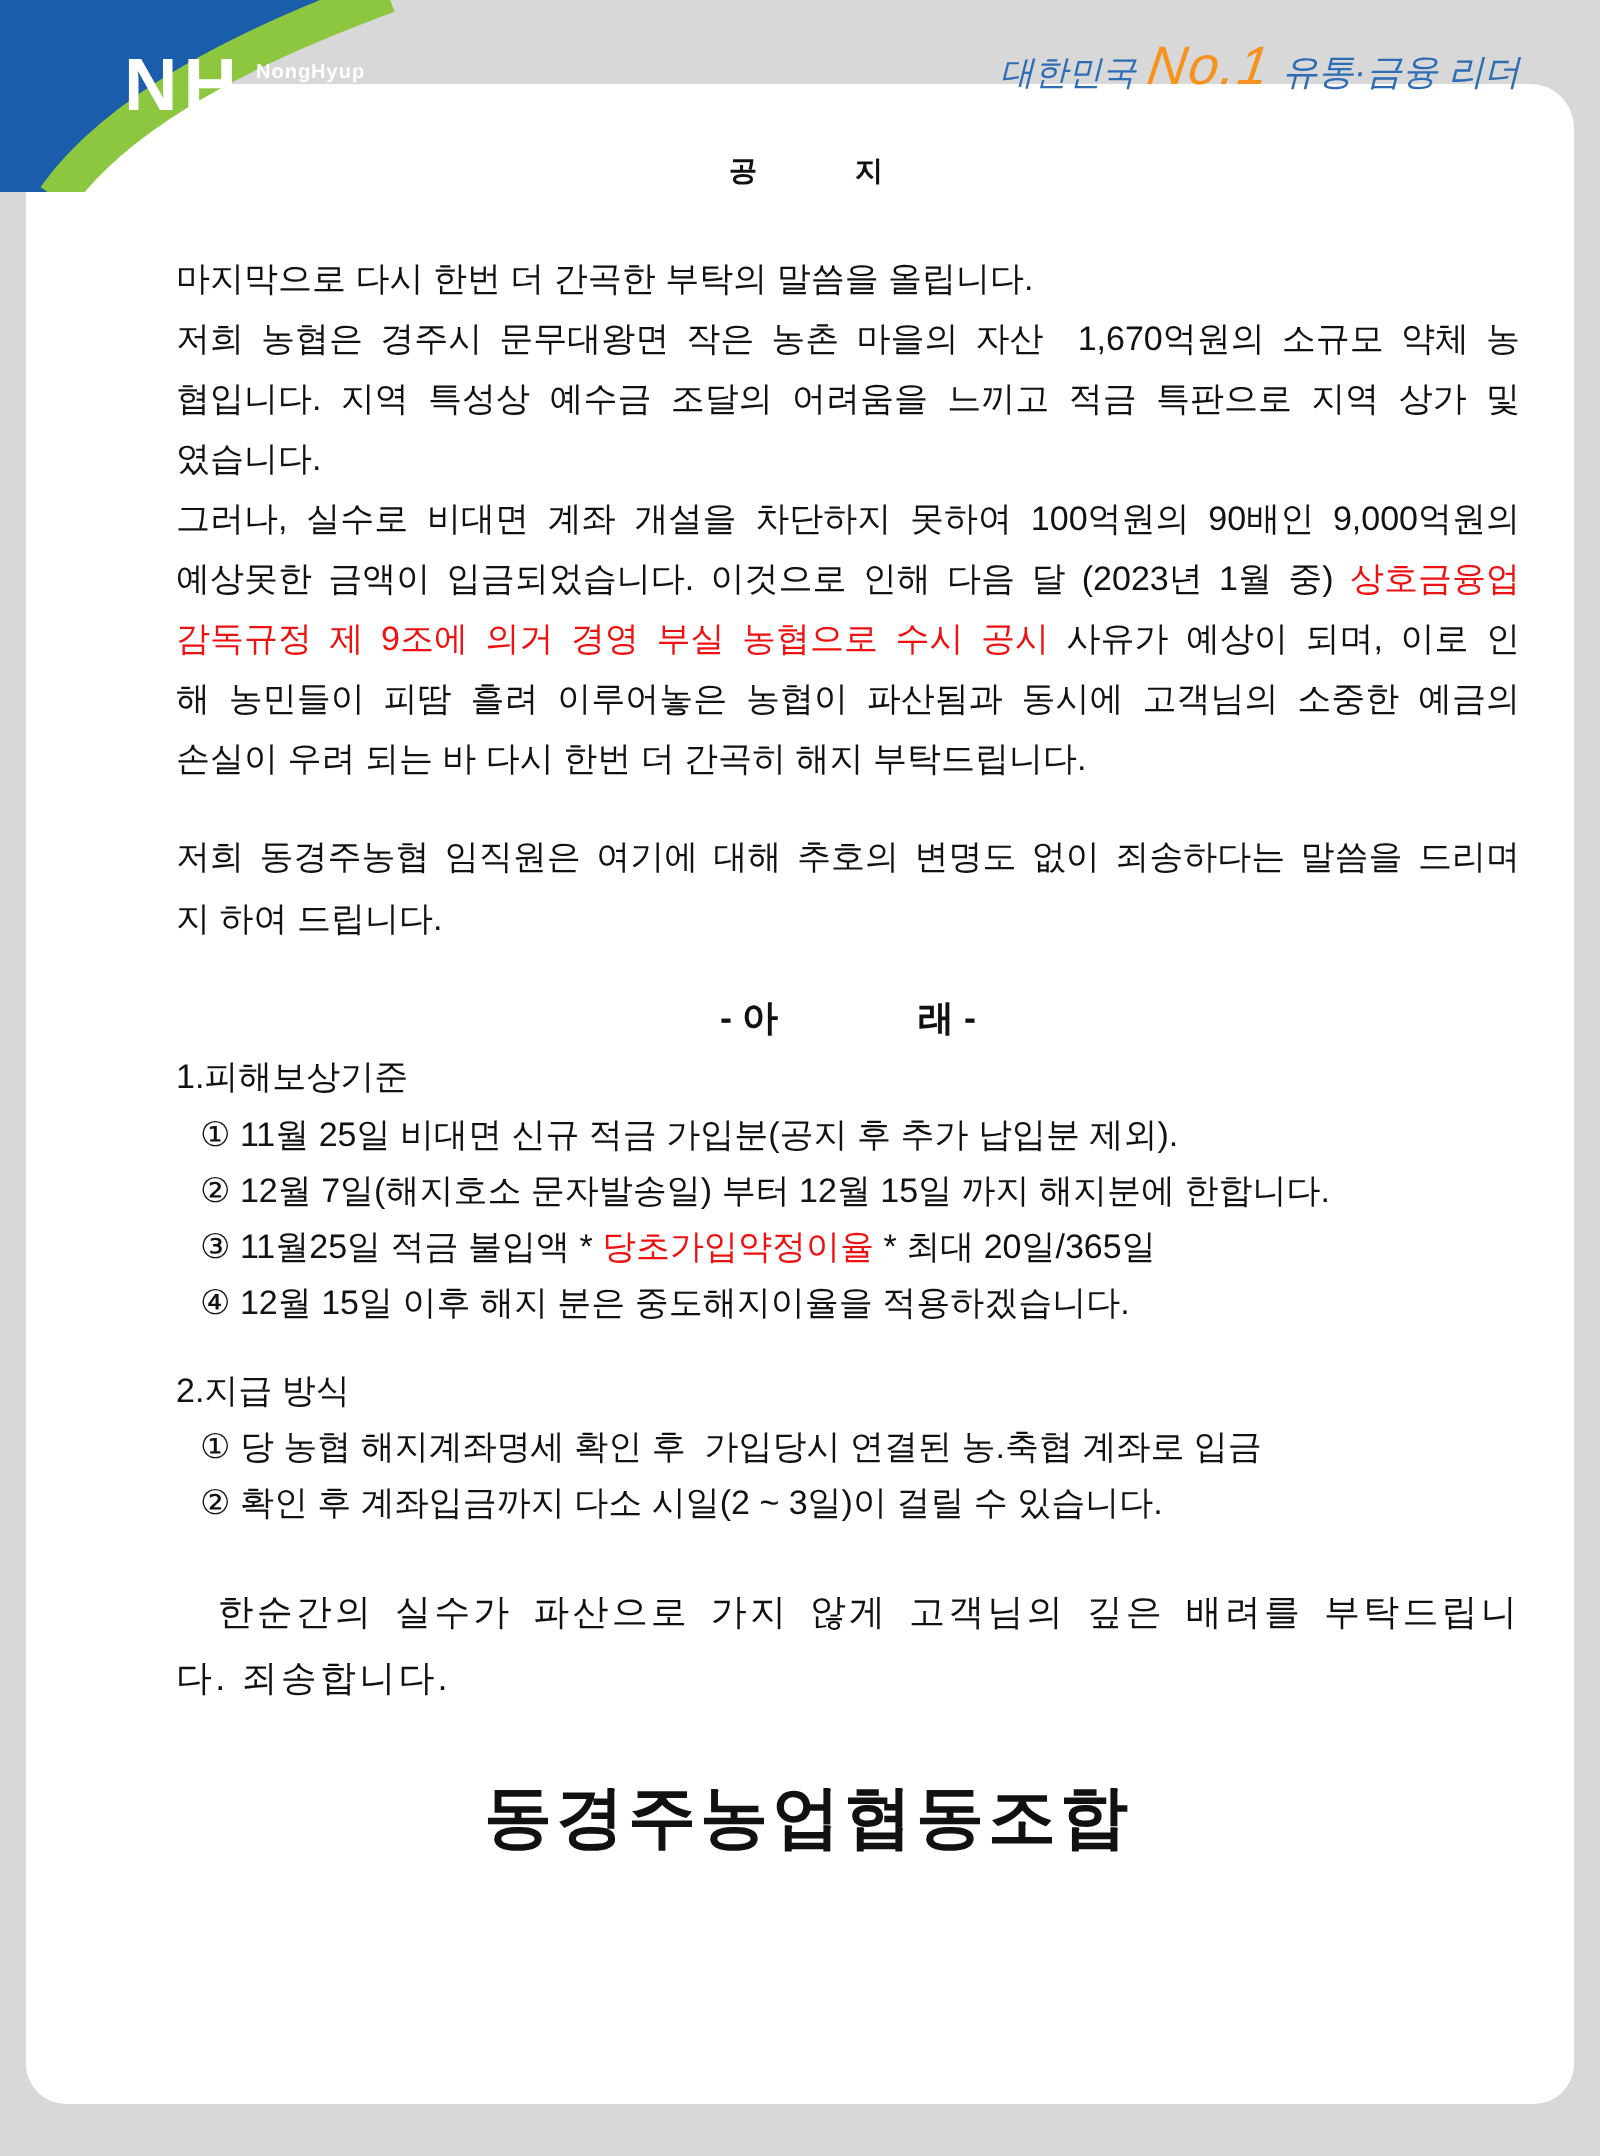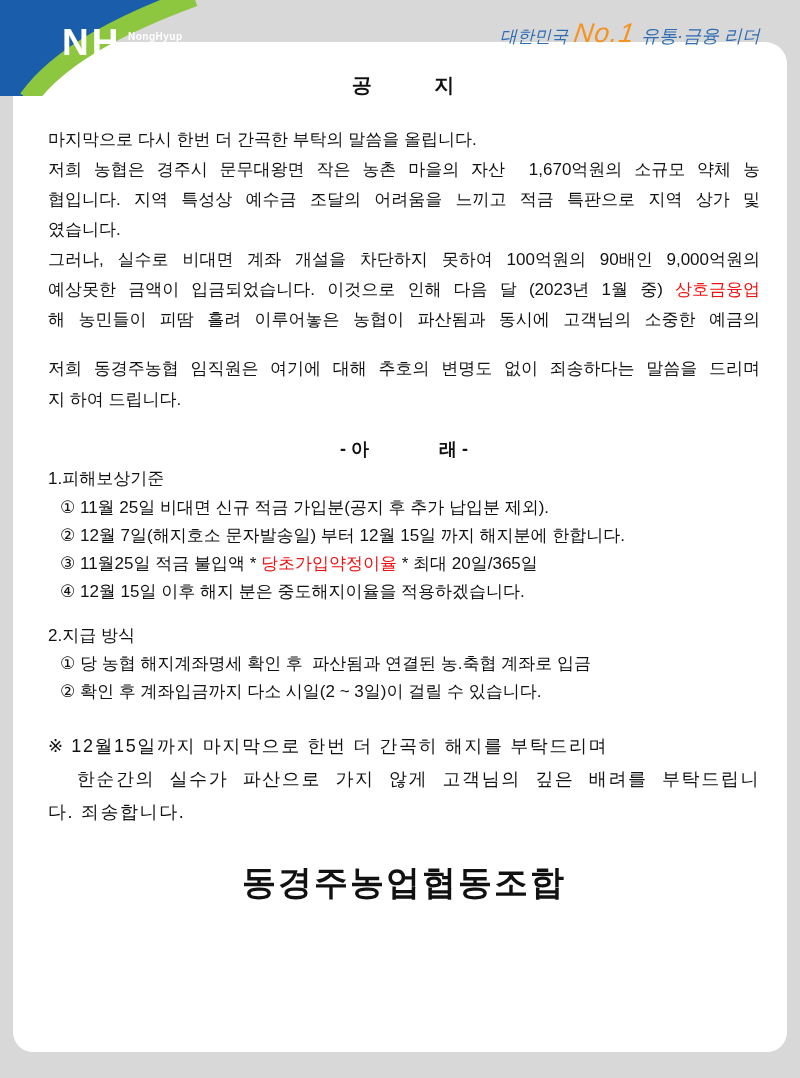--- a/index.html
+++ b/index.html
@@ -35,24 +35,24 @@
   }
   .tagline .t-blue{color:var(--tag-blue,#2e6db4);font-size:17px;}
   .tagline .t-no1{color:var(--tag-orange,#f6921e);font-size:27px;letter-spacing:1px;transform:skewX(-8deg);}
   .tagline .t-rest{color:var(--tag-blue,#2e6db4);font-size:18px;}
   
   .content{
     position:absolute;left:35px;right:27px;top:0;
   }
   .doc-title{
     margin-top:26px;height:34px;line-height:34px;
-    text-align:center;font-size:20px;font-weight:bold;white-space:pre;
+    text-align:center;font-size:14px;font-weight:bold;white-space:pre;
     letter-spacing:2px;
   }
-  .ln{white-space:pre-wrap;font-size:17px;line-height:30px;height:30px;}
+  .ln{white-space:pre-wrap;font-size:17px;line-height:30px;height:30px;margin-left:40px;}
   .ln.j{text-align:justify;text-align-last:justify;}
   .ln.p3{line-height:31px;height:31px;}
   .ln.center{text-align:center;white-space:pre;font-size:18px;font-weight:bold;}
   .ln.head{font-weight:normal;}
   .ln.item{line-height:28px;height:28px;padding-left:12px;}
   .ln.sub{line-height:28px;height:28px;}
   .ln.note{font-size:18px;letter-spacing:1.6px;line-height:33px;height:33px;}
   .gap{width:100%;}
   .red{color:var(--red,#ee1111);}
   .doc-footer{
@@ -67,37 +67,38 @@
   <div class="content">
     <div class="doc-title">공        지</div>
     <div id="notice-body">
         <div class="gap" style="height: 23px;"></div>
         <div class="ln body"><span class="">마지막으로 다시 한번 더 간곡한 부탁의 말씀을 올립니다.</span></div>
         <div class="ln body j"><span class="">저희 농협은 경주시 문무대왕면 작은 농촌 마을의 자산  1,670억원의 소규모 약체 농</span></div>
         <div class="ln body j"><span class="">협입니다. 지역 특성상 예수금 조달의 어려움을 느끼고 적금 특판으로 지역 상가 및</span></div>
         <div class="ln body"><span class="">였습니다.</span></div>
         <div class="ln body j"><span class="">그러나, 실수로 비대면 계좌 개설을 차단하지 못하여 100억원의 90배인 9,000억원의</span></div>
         <div class="ln body j"><span class="">예상못한 금액이 입금되었습니다. 이것으로 인해 다음 달 (2023년 1월 중) </span><span class="red">상호금융업</span></div>
+        <div class="ln body j"><span class="red">감독규정 제 9조에 의거 경영 부실 농협으로 수시 공시</span><span class=""> 사유가 예상이 되며, 이로 인</span></div>
         <div class="ln body j"><span class="">해 농민들이 피땀 흘려 이루어놓은 농협이 파산됨과 동시에 고객님의 소중한 예금의</span></div>
+        <div class="ln body"><span class="">손실이 우려 되는 바 다시 한번 더 간곡히 해지 부탁드립니다.</span></div>
         <div class="gap" style="height: 18px;"></div>
         <div class="ln body p3 j"><span class="">저희 동경주농협 임직원은 여기에 대해 추호의 변명도 없이 죄송하다는 말씀을 드리며</span></div>
         <div class="ln body p3"><span class="">지 하여 드립니다.</span></div>
         <div class="gap" style="height: 19px;"></div>
         <div class="ln center"><span class="">- 아              래 -</span></div>
         <div class="ln body head"><span class="">1.피해보상기준</span></div>
         <div class="ln item"><span class="">① 11월 25일 비대면 신규 적금 가입분(공지 후 추가 납입분 제외).</span></div>
         <div class="ln item"><span class="">② 12월 7일(해지호소 문자발송일) 부터 12월 15일 까지 해지분에 한합니다.</span></div>
         <div class="ln item"><span class="">③ 11월25일 적금 불입액 * </span><span class="red">당초가입약정이율</span><span class=""> * 최대 20일/365일</span></div>
         <div class="ln item"><span class="">④ 12월 15일 이후 해지 분은 중도해지이율을 적용하겠습니다.</span></div>
         <div class="gap" style="height: 16px;"></div>
         <div class="ln sub"><span class="">2.지급 방식</span></div>
-        <div class="ln item"><span class="">① 당 농협 해지계좌명세 확인 후  파산됨과 연결된 농.축협 계좌로 입금</span></div>
+        <div class="ln item"><span class="">① 당 농협 해지계좌명세 확인 후  가입당시 연결된 농.축협 계좌로 입금</span></div>
         <div class="ln item"><span class="">② 확인 후 계좌입금까지 다소 시일(2 ~ 3일)이 걸릴 수 있습니다.</span></div>
         <div class="gap" style="height: 24px;"></div>
-        <div class="ln note"><span class="">※ 12월15일까지 마지막으로 한번 더 간곡히 해지를 부탁드리며</span></div>
         <div class="ln note j"><span class="">  한순간의 실수가 파산으로 가지 않게 고객님의 깊은 배려를 부탁드립니</span></div>
         <div class="ln note"><span class="">다. 죄송합니다.</span></div>
         <div class="gap" style="height: 33px;"></div>
       </div>
     <div class="doc-footer">동경주농업협동조합</div>
   </div>
 </div>
 
 <div class="banner">
   <svg width="240" height="96" viewBox="0 0 240 96">

